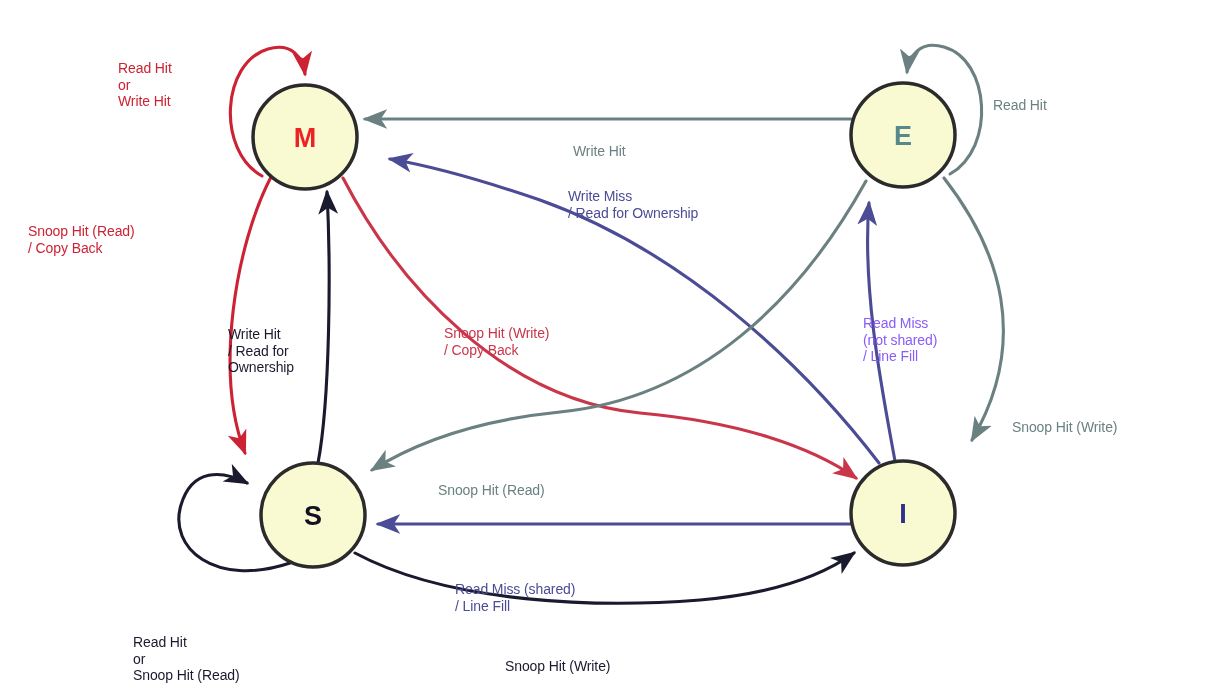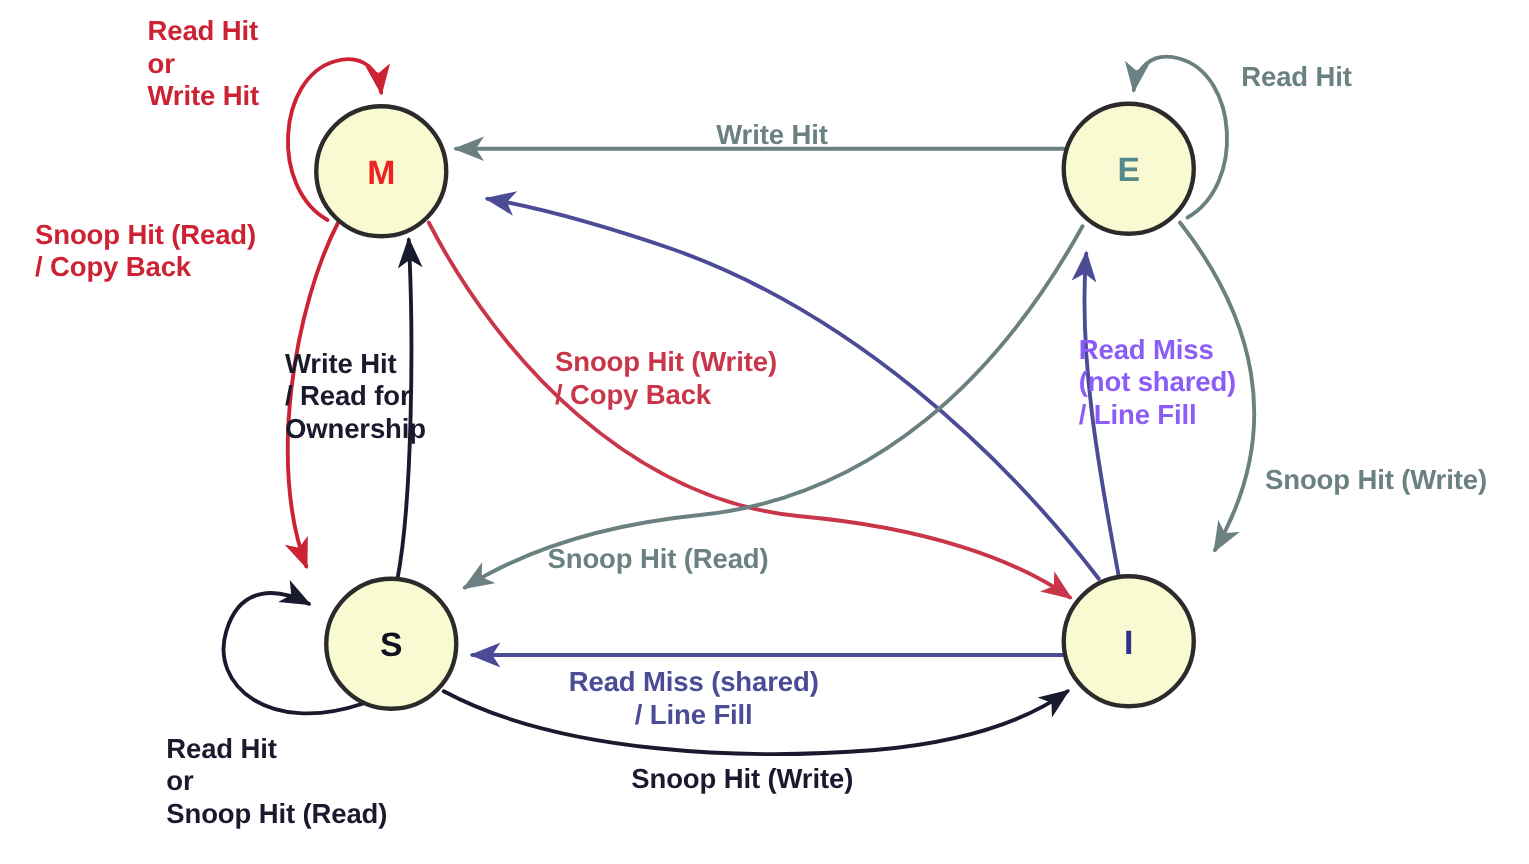--- a/index.html
+++ b/index.html
@@ -35,25 +35,26 @@
   .state-label {
     font-family: "Liberation Sans", sans-serif;
     font-size: 27px;
     font-weight: bold;
     text-anchor: middle;
     dominant-baseline: central;
   }
   .edge-label {
     position: absolute;
     font-family: "Liberation Sans", sans-serif;
-    font-size: 22px;
-    font-weight: bold;
+    font-size: 14px;
+    font-weight: normal;
     line-height: 1.18;
     white-space: pre;
     letter-spacing: -0.1px;
+    margin-top: 48px;
   }
 </style>
 </head>
 <body>
 
 <div id="diagram-root">
 
   <svg id="mesi-svg" viewBox="0 0 1223 691" xmlns="http://www.w3.org/2000/svg">
     <defs>
       <marker id="ah-red" markerWidth="9" markerHeight="9" refX="7.2" refY="3.4" orient="auto" markerUnits="strokeWidth">
@@ -121,32 +122,34 @@
 
   <div class="edge-label" style="left:228px; top:278px; color:#1a1a2e;">Write Hit
 / Read for
 Ownership</div>
 
   <div class="edge-label" style="left:444px; top:277px; color:#c9364a;">Snoop Hit (Write)
 / Copy Back</div>
 
   <div class="edge-label" style="left:573px; top:95px; color:#6b8080;">Write Hit</div>
 
+  <div class="edge-label" style="left:568px; top:140px; color:#4b4b96;">Write Miss
+/ Read for Ownership</div>
 
   <div class="edge-label" style="left:993px; top:49px; color:#6b8080;">Read Hit</div>
 
   <div class="edge-label" style="left:863px; top:267px; color:#8b5cf6;">Read Miss
 (not shared)
 / Line Fill</div>
 
   <div class="edge-label" style="left:1012px; top:371px; color:#6b8080;">Snoop Hit (Write)</div>
 
   <div class="edge-label" style="left:438px; top:434px; color:#6b8080;">Snoop Hit (Read)</div>
 
-  <div class="edge-label" style="left:455px; top:533px; color:#4b4b96;text-align:center;">Read Miss (shared)
+  <div class="edge-label" style="left:455px; top:533px; color:#4b4b96;">Read Miss (shared)
 / Line Fill</div>
 
   <div class="edge-label" style="left:505px; top:610px; color:#1a1a2e;">Snoop Hit (Write)</div>
 
   <div class="edge-label" style="left:133px; top:586px; color:#1a1a2e;">Read Hit
 or
 Snoop Hit (Read)</div>
 
 </div>
 

